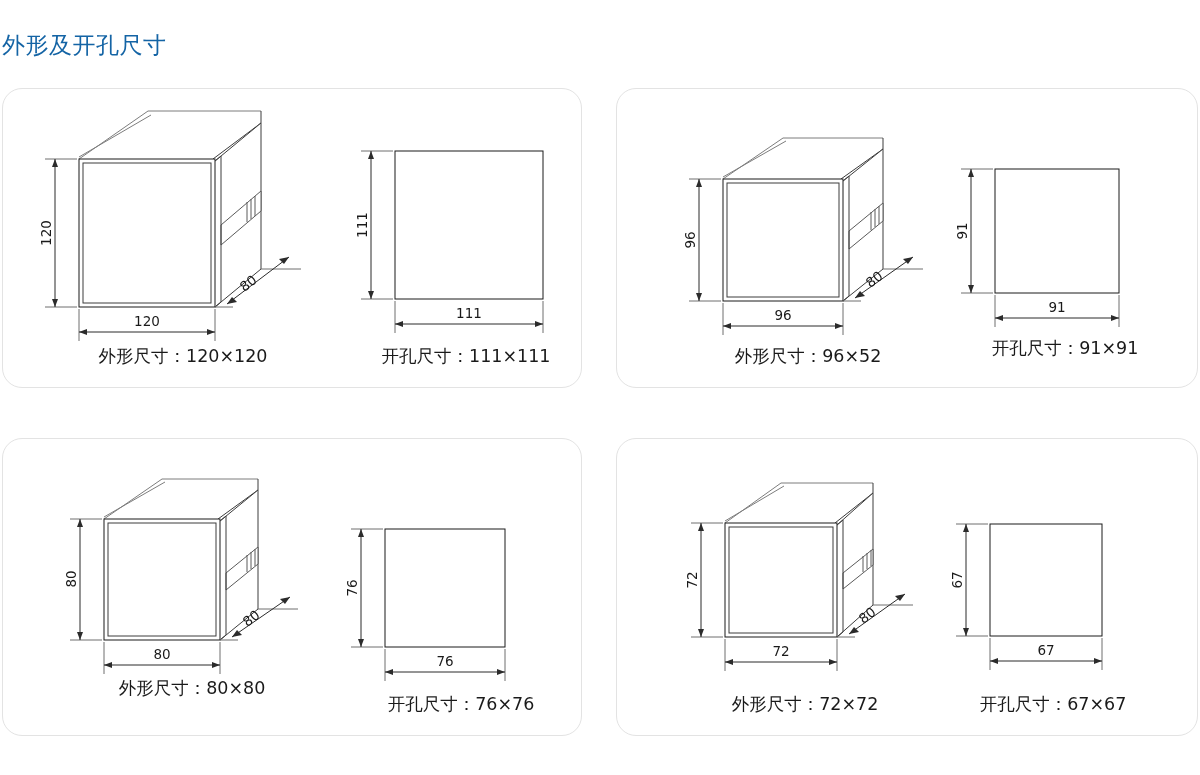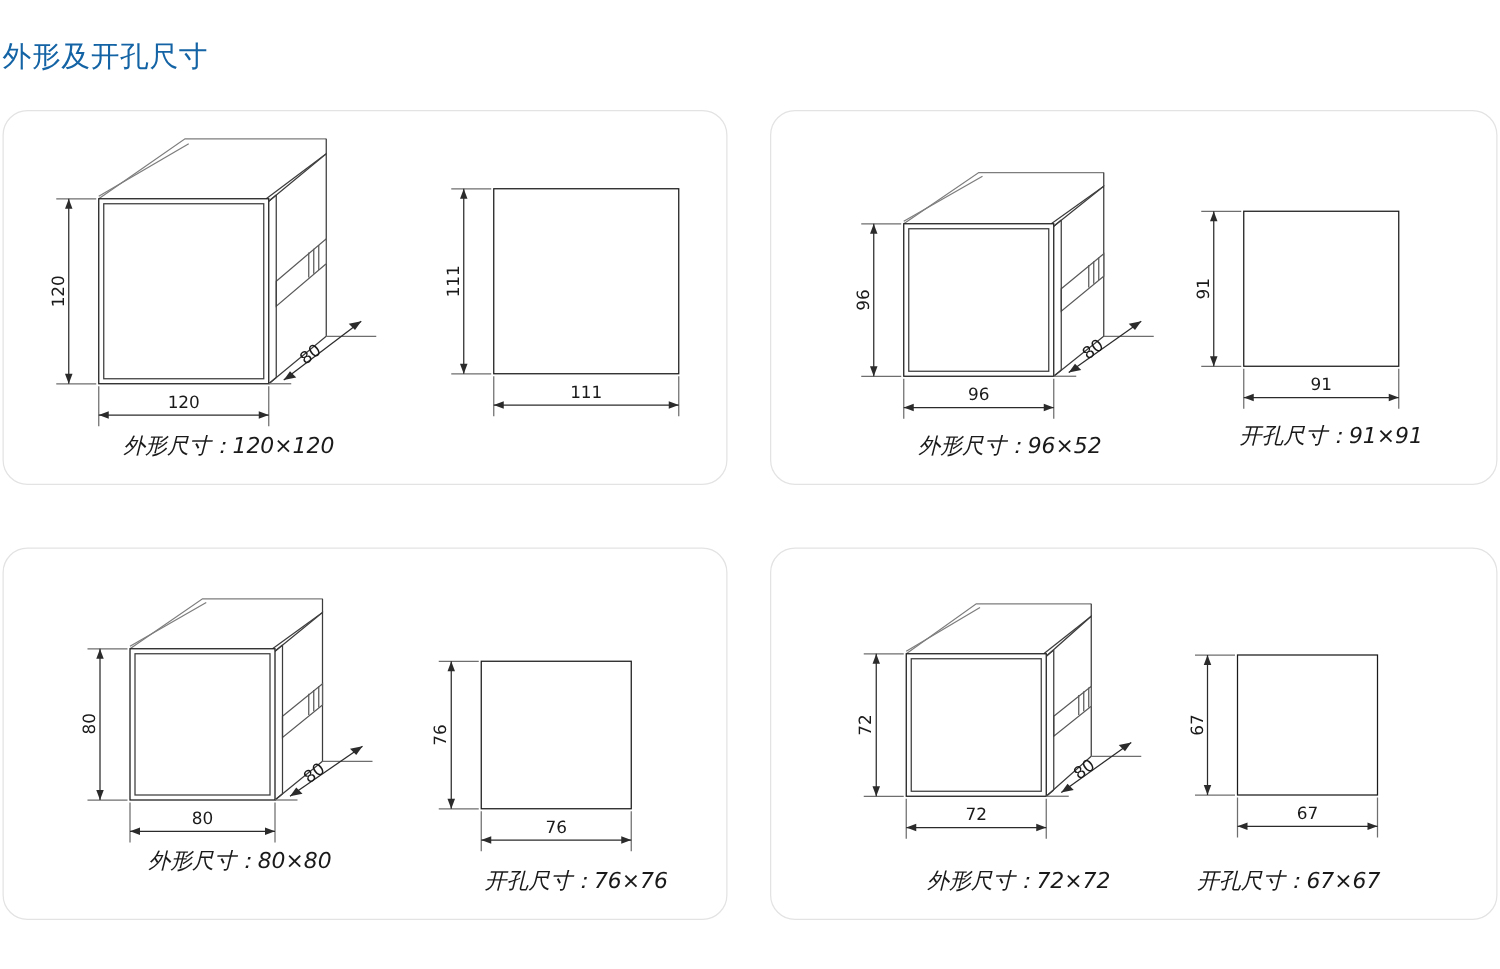--- a/index.html
+++ b/index.html
@@ -27,21 +27,20 @@
   .card.c2{left:2px;  top:438px; width:580px;height:298px;}
   .card.c3{left:616px;top:438px; width:582px;height:298px;}
 
   .fig{position:absolute;}
   .caption{
     position:absolute;
     font-size:17.5px;color:#1a1a1a;
     font-family:"DejaVu Sans","Liberation Sans",sans-serif;
     white-space:nowrap;text-align:right;
     transform:translateX(-50%);
-    font-style:italic;
   }
   svg{display:block;overflow:visible;}
   .ln{stroke:#1a1a1a;stroke-width:1;fill:none;}
   .ln-l{stroke:#7d7d7d;stroke-width:1;fill:none;}
   .ln-t{stroke:#3c3c3c;stroke-width:1;fill:none;}
   .dim{stroke:#2b2b2b;stroke-width:1;fill:none;}
   .ext{stroke:#6e6e6e;stroke-width:1;fill:none;}
   .face{fill:#ffffff;}
   .dtxt{
     font-family:"DejaVu Sans","Liberation Sans",sans-serif;
@@ -118,20 +117,21 @@
       <text class="dtxt" x="28" y="86" text-anchor="middle" transform="rotate(-90 28 86)" dy="-4">111</text>
 
       <line class="ext" x1="52" y1="162" x2="52" y2="194"></line>
       <line class="ext" x1="200" y1="162" x2="200" y2="194"></line>
       <line class="dim" x1="52" y1="185" x2="200" y2="185"></line>
       <polygon points="52,185 60,182 60,188" fill="#2b2b2b"></polygon>
       <polygon points="200,185 192,182 192,188" fill="#2b2b2b"></polygon>
       <text class="dtxt" x="126" y="179" text-anchor="middle">111</text>
     </svg>
   </div>
+  <div class="caption" style="left:463px;top:255px;">开孔尺寸：111×111</div>
 </div>
 
 <div class="card c1">
   <div class="fig" style="left:60px;top:32px;">
     <svg width="290" height="250" viewBox="0 0 290 250">
       <polygon class="face" points="46,58 106,17 206,17 206,28 162,58"></polygon>
       <polyline class="ln-l" points="46,58 106,17 206,17"></polyline>
       <polyline class="ln-t" points="206,17 206,28"></polyline>
       <polyline class="ln-l" points="46,56 109,20"></polyline>
       <polyline class="ln-t" points="164,58 206,28"></polyline>
@@ -295,34 +295,34 @@
       <text class="dtxt" x="104" y="185" text-anchor="middle">72</text>
 
       <line class="ext" x1="196" y1="134" x2="236" y2="134"></line>
       <line class="ext" x1="160" y1="166" x2="178" y2="166"></line>
       <line class="dim" x1="172" y1="163" x2="228" y2="123"></line>
       <polygon points="172,163 182,161 177,156" fill="#2b2b2b"></polygon>
       <polygon points="228,123 218,125 223,130" fill="#2b2b2b"></polygon>
       <text class="dtxt" x="193" y="148" text-anchor="middle" transform="rotate(-37 193 148)">80</text>
     </svg>
   </div>
-  <div class="caption" style="left:188px;top:253px;margin-left:10px;">外形尺寸：72×72</div>
+  <div class="caption" style="left:188px;top:253px;">外形尺寸：72×72</div>
 
   <div class="fig" style="left:315px;top:68px;">
     <svg width="230" height="200" viewBox="0 0 230 200">
       <rect class="face" x="58" y="17" width="112" height="112"></rect>
       <rect class="ln" x="58" y="17" width="112" height="112"></rect>
       <line class="ext" x1="24" y1="17" x2="56" y2="17"></line>
       <line class="ext" x1="24" y1="129" x2="56" y2="129"></line>
       <line class="dim" x1="34" y1="17" x2="34" y2="129"></line>
       <polygon points="34,17 31,25 37,25" fill="#2b2b2b"></polygon>
       <polygon points="34,129 31,121 37,121" fill="#2b2b2b"></polygon>
       <text class="dtxt" x="34" y="73" text-anchor="middle" transform="rotate(-90 34 73)" dy="-4">67</text>
       <line class="ext" x1="58" y1="131" x2="58" y2="163"></line>
       <line class="ext" x1="170" y1="131" x2="170" y2="163"></line>
       <line class="dim" x1="58" y1="154" x2="170" y2="154"></line>
       <polygon points="58,154 66,151 66,157" fill="#2b2b2b"></polygon>
       <polygon points="170,154 162,151 162,157" fill="#2b2b2b"></polygon>
       <text class="dtxt" x="114" y="148" text-anchor="middle">67</text>
     </svg>
   </div>
-  <div class="caption" style="left:414px;top:253px;">开孔尺寸：67×67</div>
+  <div class="caption" style="left:436px;top:253px;">开孔尺寸：67×67</div>
 </div>
 
 </body></html>

